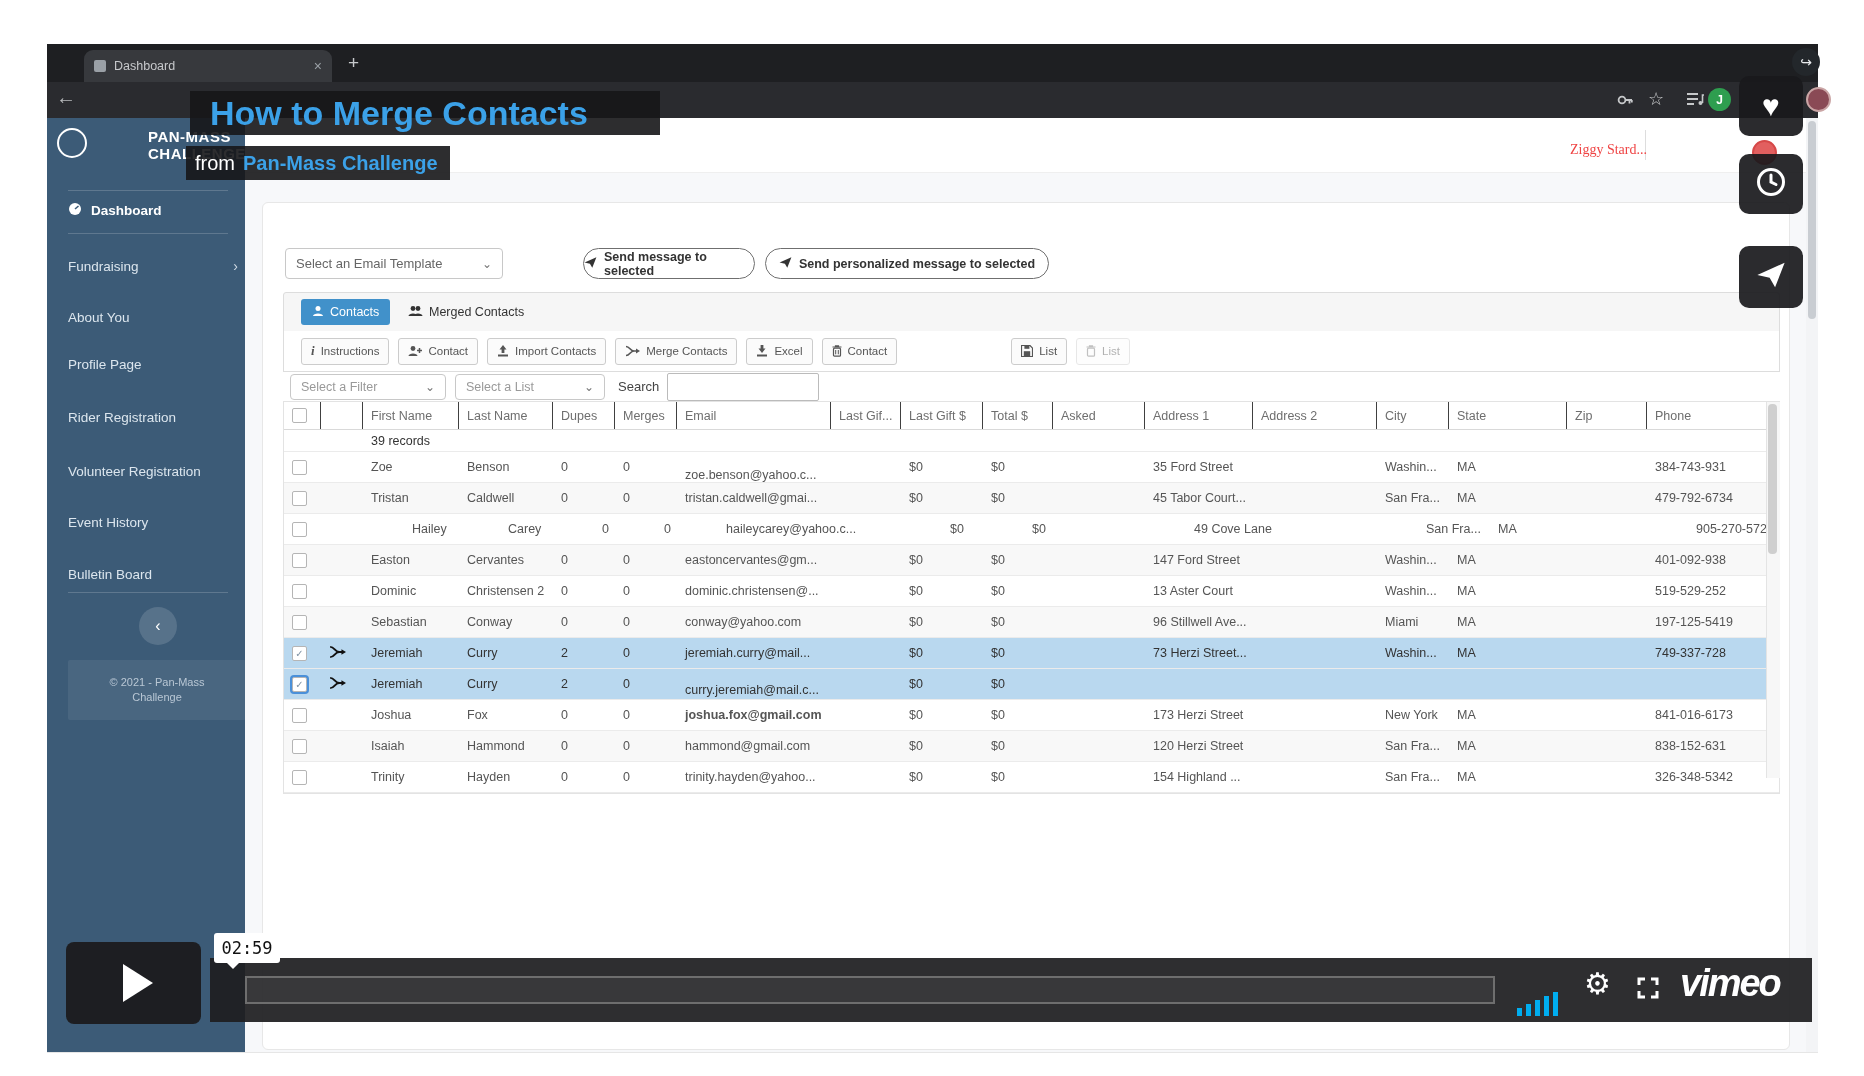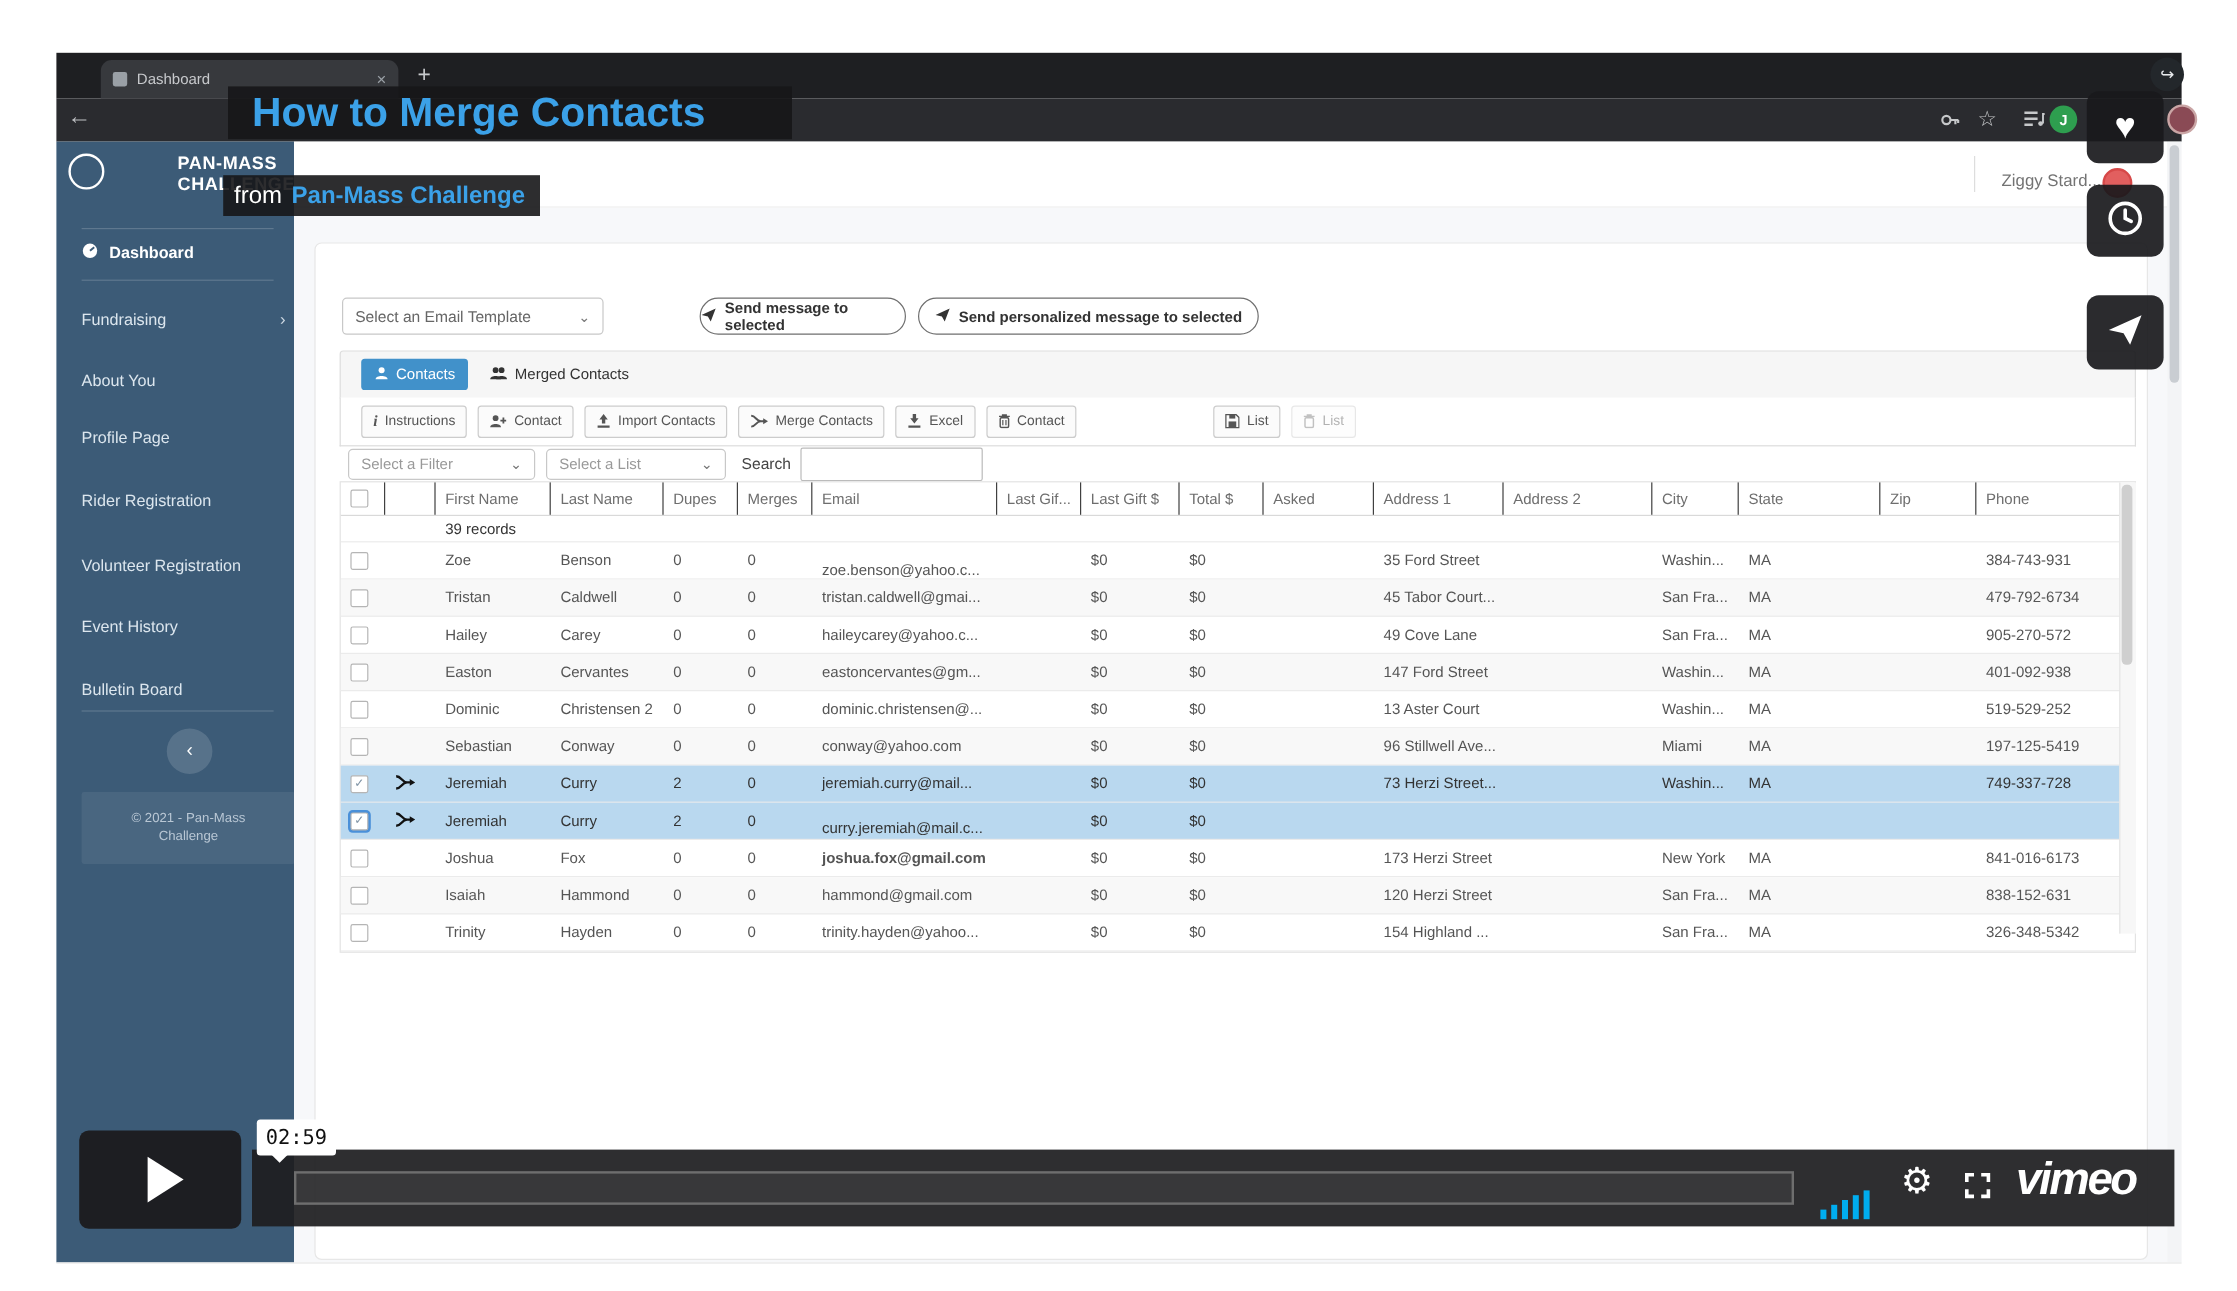--- a/index.html
+++ b/index.html
@@ -21,21 +21,21 @@
   .back-arrow{left:56px;top:86px;color:#b9bbbe;font-size:20px;z-index:3;}
   .nav-ico{color:#c6c8ca;z-index:3;}
   .avatar-j{left:1708px;top:88px;width:23px;height:23px;border-radius:50%;background:#2e9e4f;color:#fff;
     font-size:12px;font-weight:bold;display:flex;align-items:center;justify-content:center;z-index:3;}
   .avatar-profile{left:1806px;top:87px;width:25px;height:25px;border-radius:50%;background:#8a4a55;
     border:2px solid #caa5a5;box-sizing:border-box;z-index:3;}
 
   
   .app-header{left:245px;top:118px;width:1561px;height:54px;background:#fff;border-bottom:1px solid #efefef;z-index:2;}
   .hdr-divider{left:1645px;top:130px;width:1px;height:30px;background:#ddd;z-index:3;}
-  .user-name{left:1668px;top:142px;color:#737373;font-size:14px;z-index:3;white-space:nowrap;}
+  .user-name{left:1570px;top:142px;color:#ef4444;font-size:14px;z-index:3;white-space:nowrap;font-family:Liberation Serif, serif;}
   .user-badge{left:1752px;top:140px;width:25px;height:25px;border-radius:50%;background:#e25f5f;border:2px solid #d64848;box-sizing:border-box;z-index:3;}
   .page-scrollbar{left:1806px;top:118px;width:12px;height:934px;background:#f3f4f6;z-index:2;}
   .page-scroll-thumb{left:1808px;top:121px;width:8px;height:198px;background:#c9cdd2;border-radius:4px;z-index:3;}
 
   .sidebar{left:47px;top:118px;width:198px;height:934px;background:#3c5b77;z-index:2;}
   .sb-logo-circle{left:57px;top:128px;width:30px;height:30px;border:2px solid #fff;border-radius:50%;box-sizing:border-box;z-index:3;}
   .sb-wordmark{left:148px;top:128px;width:110px;color:#fff;font-weight:bold;font-size:15px;line-height:17px;z-index:3;letter-spacing:.5px;}
   .sb-divider{left:68px;width:160px;height:1px;background:rgba(255,255,255,.18);z-index:3;}
   .sb-item{left:68px;width:170px;height:20px;color:#dce6ee;font-size:13.5px;z-index:3;display:flex;align-items:center;gap:9px;}
   .sb-item.bold{font-weight:bold;color:#fff;}
@@ -95,21 +95,21 @@
   .tbl-scrollbar{left:1766px;top:402px;width:13px;height:376px;background:#f7f7f7;border-left:1px solid #e4e4e4;z-index:4;}
   .tbl-scroll-thumb{left:1768px;top:404px;width:9px;height:150px;background:#cfcfcf;border-radius:4px;z-index:5;}
 
   
   .thumb{left:75px;top:69px;width:124px;height:139px;background:#26272a;z-index:45;display:flex;align-items:center;justify-content:center;}
   .pmc-badge{position:relative;width:106px;height:106px;border-radius:50%;background:#fff;border:13px solid #c43a40;box-sizing:border-box;}
   .pmc-arc{position:absolute;left:0;width:100%;text-align:center;color:#fff;font-size:6px;font-weight:bold;letter-spacing:.4px;}
   .pmc-since{position:absolute;left:0;top:58px;width:100%;text-align:center;color:#c43a40;font-size:6.5px;font-weight:bold;}
   .pmc-script{position:absolute;left:0;top:18px;width:100%;text-align:center;color:#111;font-family:"Liberation Serif",serif;
     font-style:italic;font-weight:bold;font-size:15px;}
-  .title-bar{left:190px;top:72px;width:470px;height:44px;background:rgba(22,22,24,.9);z-index:44;
+  .title-bar{left:190px;top:91px;width:470px;height:44px;background:rgba(22,22,24,.9);z-index:44;
     display:flex;align-items:center;padding-left:20px;box-sizing:border-box;}
   .title-text{color:#3ba1e8;font-size:34px;font-weight:bold;white-space:nowrap;}
   .byline-bar{left:186px;top:146px;height:34px;background:rgba(22,22,24,.9);z-index:44;display:flex;
     align-items:center;padding:0 12px 0 9px;gap:8px;}
   .byline-from{color:#fff;font-size:20px;}
   .byline-author{color:#3ba1e8;font-size:20px;font-weight:bold;white-space:nowrap;}
   .ov-btn{width:64px;border-radius:10px;background:rgba(25,25,28,.92);z-index:46;display:flex;align-items:center;justify-content:center;}
   .heart-btn{left:1739px;top:76px;height:60px;color:#fff;font-size:30px;}
   .clock-btn{left:1739px;top:154px;height:60px;}
   .share-btn{left:1739px;top:246px;height:62px;}
@@ -398,21 +398,21 @@
         <div class="tc" style="width: 72px; flex: 0 0 72px;">San Fra...</div>
         <div class="tc" style="width: 118px; flex: 0 0 118px;">MA</div>
         <div class="tc" style="width: 80px; flex: 0 0 80px;"></div>
         <div class="tc" style="width: 120px; flex: 0 0 120px;">479-792-6734</div>
       </div>
       <div class="trow">
         <div class="tc" style="width: 37px; flex: 0 0 37px;">
           <div class="cb"></div>
         </div>
         <div class="tc" style="width: 42px; flex: 0 0 42px;"></div>
-        <div class="tc" style="width: 96px; flex: 0 0 96px;">Hailey</div>
+        <div class="tc" style="width: 96px; flex: 0 0 96px; margin-left: 41px;">Hailey</div>
         <div class="tc" style="width: 94px; flex: 0 0 94px;">Carey</div>
         <div class="tc" style="width: 62px; flex: 0 0 62px;">0</div>
         <div class="tc" style="width: 62px; flex: 0 0 62px;">0</div>
         <div class="tc" style="width: 154px; flex: 0 0 154px;">haileycarey@yahoo.c...</div>
         <div class="tc" style="width: 70px; flex: 0 0 70px;"></div>
         <div class="tc" style="width: 82px; flex: 0 0 82px;">$0</div>
         <div class="tc" style="width: 70px; flex: 0 0 70px;">$0</div>
         <div class="tc" style="width: 92px; flex: 0 0 92px;"></div>
         <div class="tc" style="width: 108px; flex: 0 0 108px;">49 Cove Lane</div>
         <div class="tc" style="width: 124px; flex: 0 0 124px;"></div>

